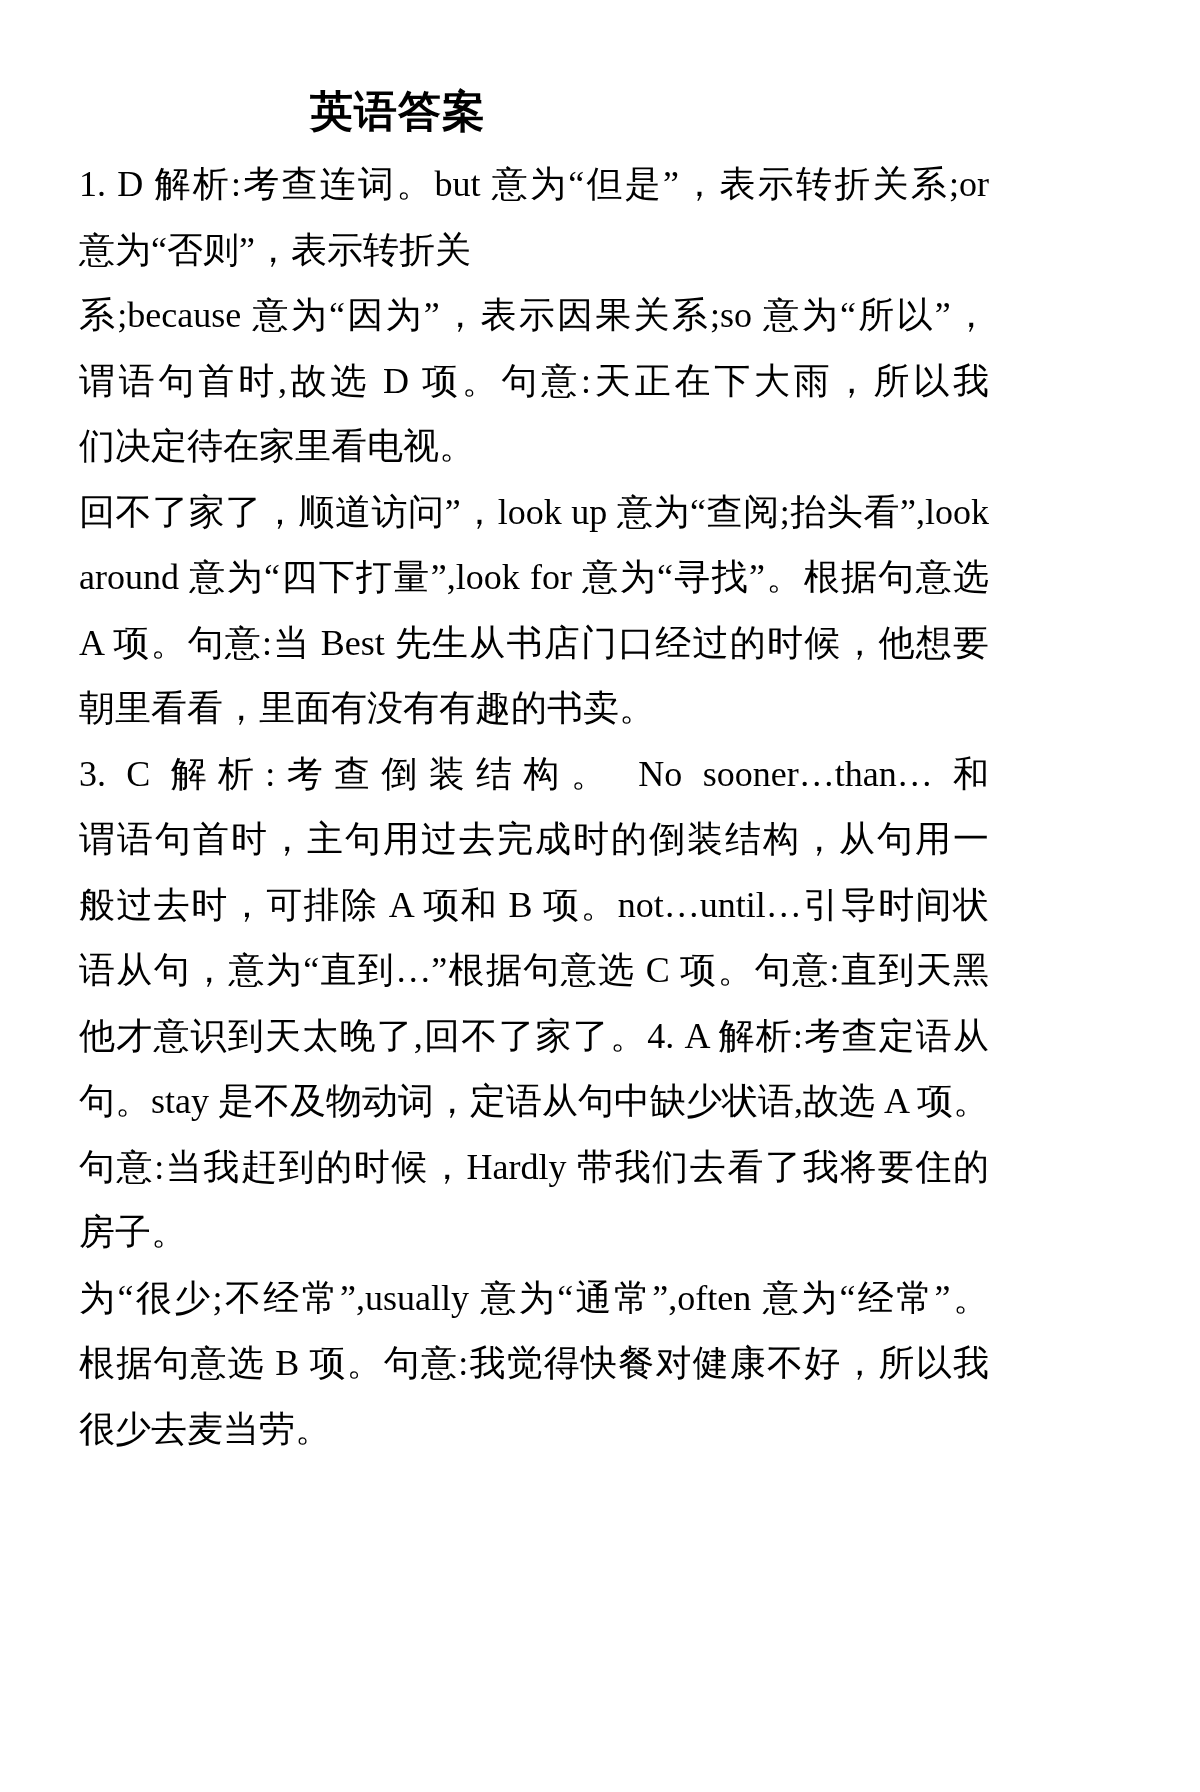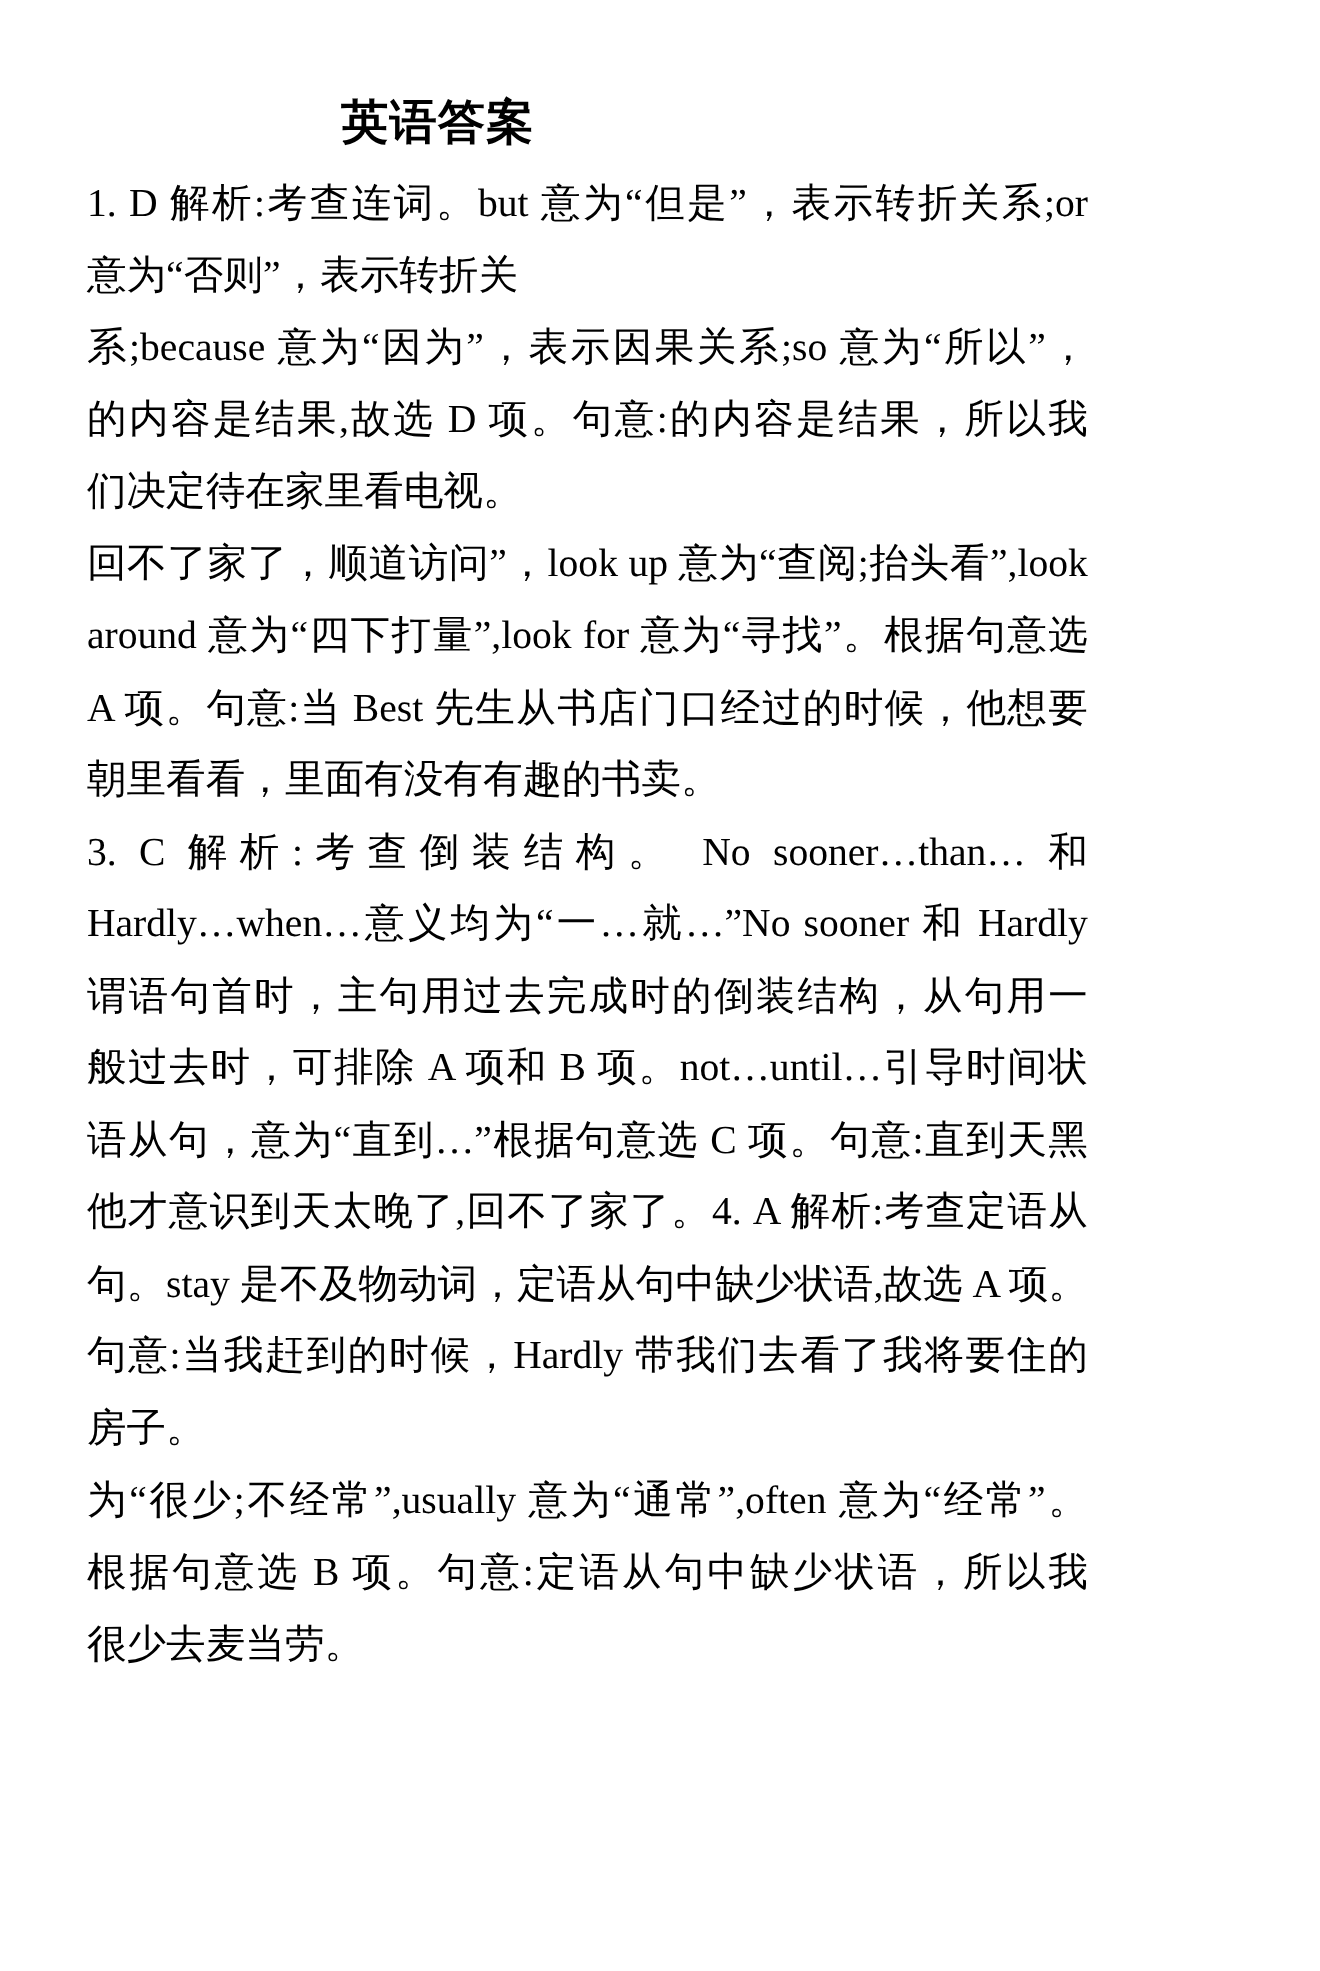--- a/index.html
+++ b/index.html
@@ -46,32 +46,31 @@
 </style>
 </head>
 <body>
 
 <div class="page">
   <div class="doc-title">英语答案</div>
   <div class="answer-body">
       <div class="line">1. D 解析:考查连词。but 意为“但是”，表示转折关系;or</div>
       <div class="line short">意为“否则”，表示转折关</div>
       <div class="line">系;because 意为“因为”，表示因果关系;so 意为“所以”，</div>
-      <div class="line">的内容是结果,故选 D 项。句意:的内容是结果，所以我</div>
+      <div class="line">谓语句首时,故选 D 项。句意:天正在下大雨，所以我</div>
       <div class="line short">们决定待在家里看电视。</div>
       <div class="line">回不了家了，顺道访问”，look up 意为“查阅;抬头看”,look</div>
       <div class="line">around 意为“四下打量”,look for 意为“寻找”。根据句意选</div>
       <div class="line">A 项。句意:当 Best 先生从书店门口经过的时候，他想要</div>
       <div class="line short">朝里看看，里面有没有有趣的书卖。</div>
       <div class="line">3. C 解析:考查倒装结构。 No sooner…than… 和</div>
-      <div class="line">Hardly…when…意义均为“一…就…”No sooner 和 Hardly</div>
       <div class="line">谓语句首时，主句用过去完成时的倒装结构，从句用一</div>
       <div class="line">般过去时，可排除 A 项和 B 项。not…until…引导时间状</div>
       <div class="line">语从句，意为“直到…”根据句意选 C 项。句意:直到天黑</div>
       <div class="line">他才意识到天太晚了,回不了家了。4. A 解析:考查定语从</div>
       <div class="line">句。stay 是不及物动词，定语从句中缺少状语,故选 A 项。</div>
       <div class="line">句意:当我赶到的时候，Hardly 带我们去看了我将要住的</div>
       <div class="line short">房子。</div>
       <div class="line">为“很少;不经常”,usually 意为“通常”,often 意为“经常”。</div>
-      <div class="line">根据句意选 B 项。句意:定语从句中缺少状语，所以我</div>
+      <div class="line">根据句意选 B 项。句意:我觉得快餐对健康不好，所以我</div>
       <div class="line short">很少去麦当劳。</div>
     </div>
 </div>
 
 </body></html>

